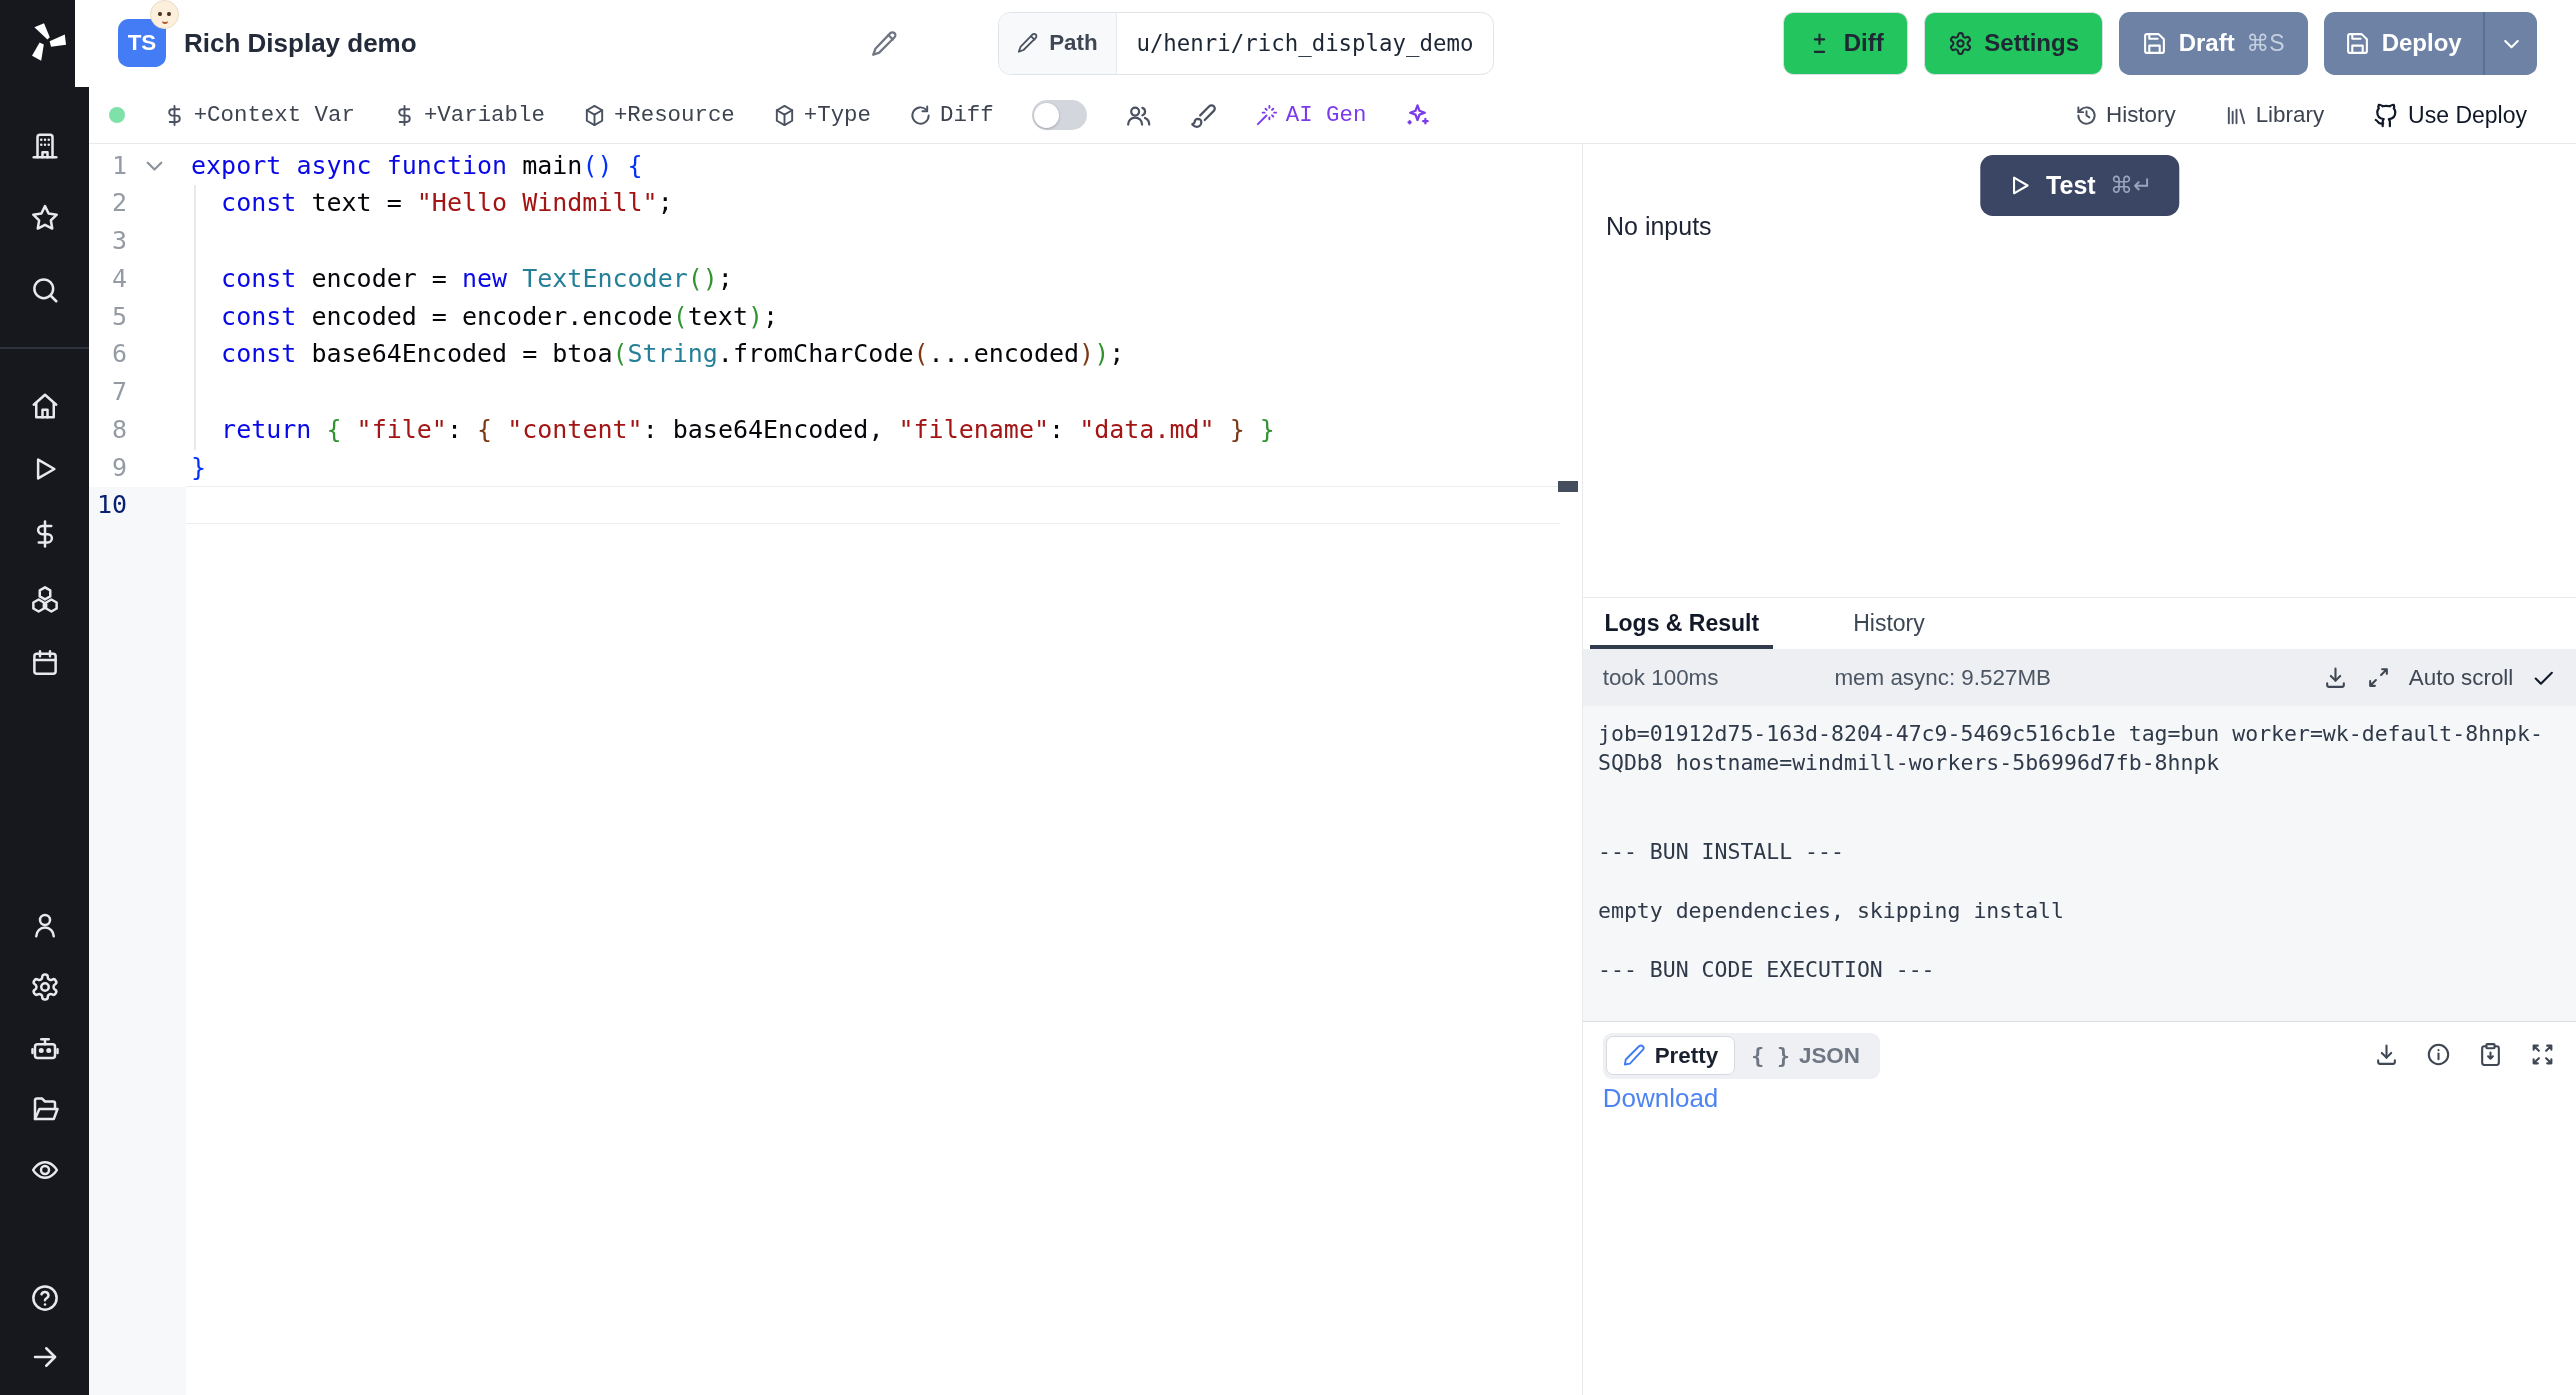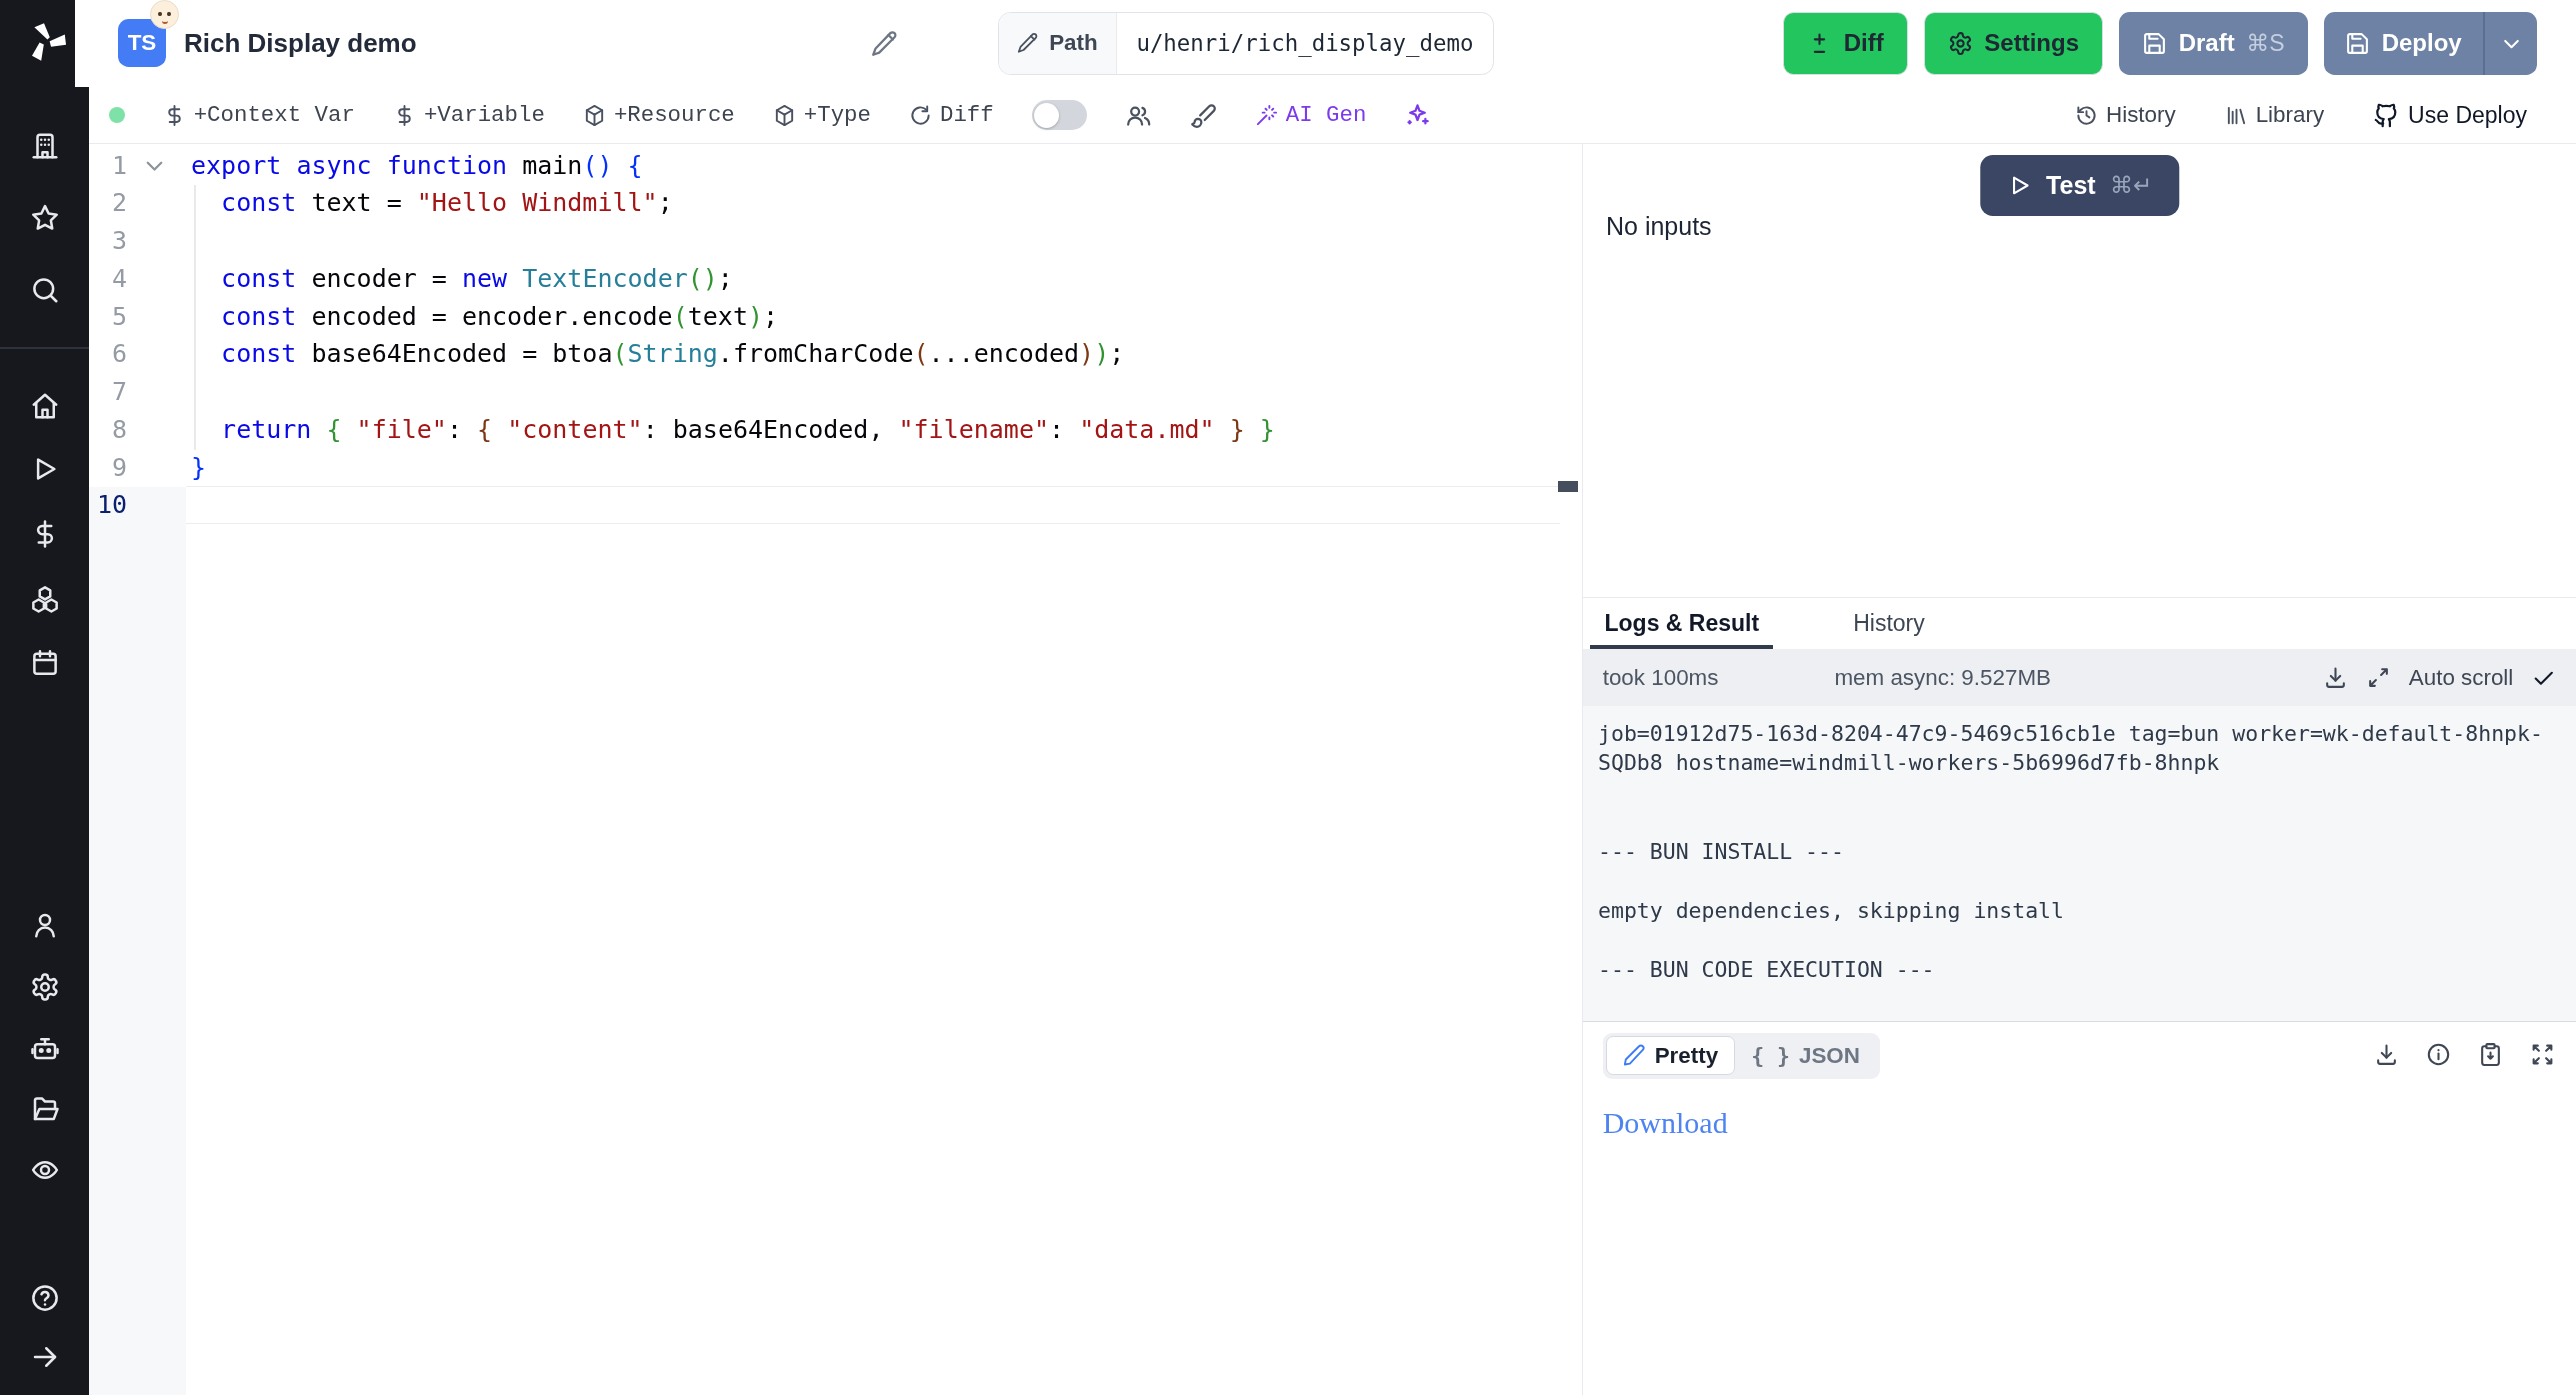--- a/index.html
+++ b/index.html
@@ -113,21 +113,21 @@
   .seg-group { display:inline-flex; align-items:center; background:#eef0f3; border-radius:9px; padding:3.6px; }
   .seg { display:flex; align-items:center; gap:9px; padding:5.4px 16px; border-radius:7.2px;
     font-size:22.4px; font-weight:600; cursor:pointer; }
   .seg.active { background:#fff; border:1.8px solid #d6dadf; color:#19212e; }
   .seg.active .icon { color:#3d7bf5; }
   .seg .icon { width:22.4px; height:22.4px; }
   .seg.inactive { color:#6e7683; }
   .braces { font-family:"DejaVu Sans Mono", monospace; font-size:21.5px; font-weight:600; }
   .res-icons { position:absolute; right:21.5px; top:19.7px; display:flex; gap:27px; color:#3f4754; }
   .res-icons .icon { width:25px; height:25px; cursor:pointer; }
-  .dl-link { display:inline-block; margin-top:27px; font-size:30px; color:var(--link,#4e83f2); cursor:pointer;font-family:Liberation Serif, serif; }
+  .dl-link { display:inline-block; margin-top:4px; font-size:26px; color:var(--link,#4e83f2); cursor:pointer; }
 </style>
 </head>
 <body>
 
 <div id="sidebar">
   <div class="sb-logo icon">
       <svg viewBox="0 0 24 24">
         <g fill="#fff">
           <path d="M12.7 10.8 6.2 4.6 11 2.6l2.9 7z"></path>
           <path d="M13.8 11.6l7.6-3.4.6 5.2-7.5 1z"></path>

